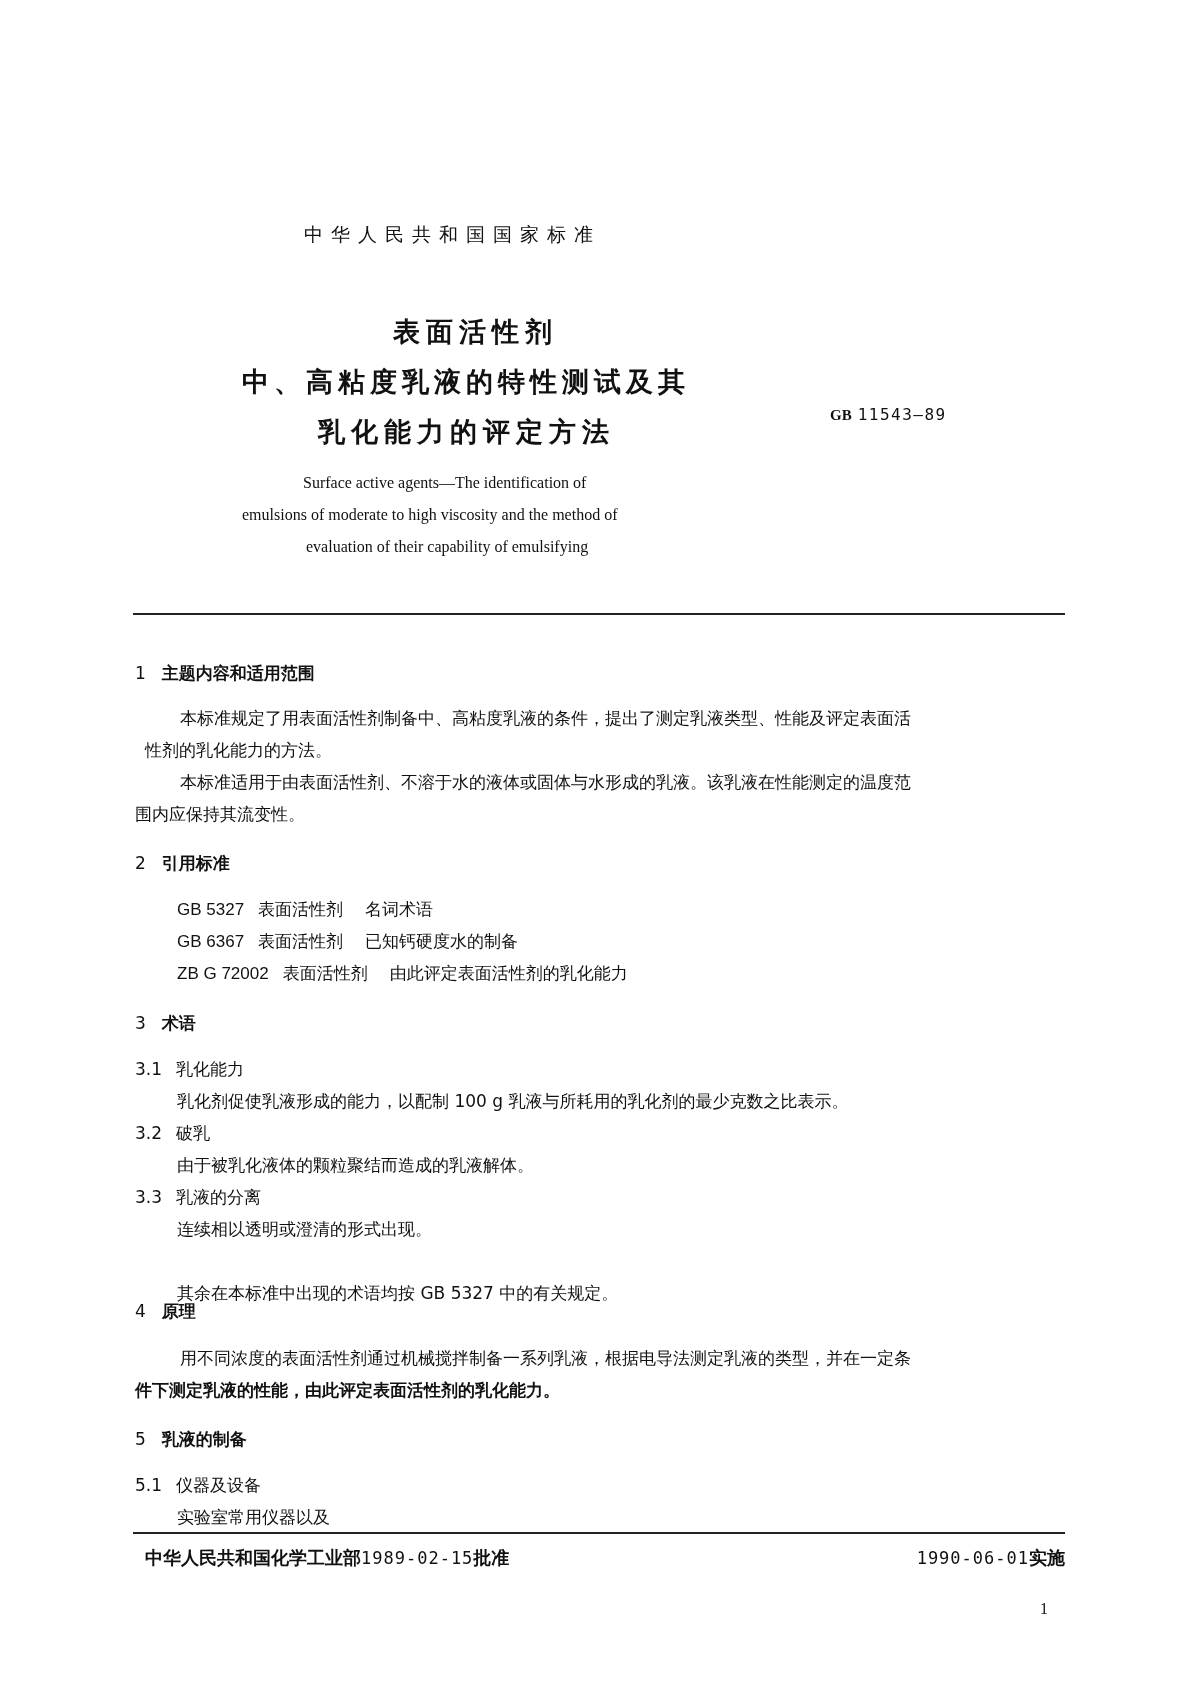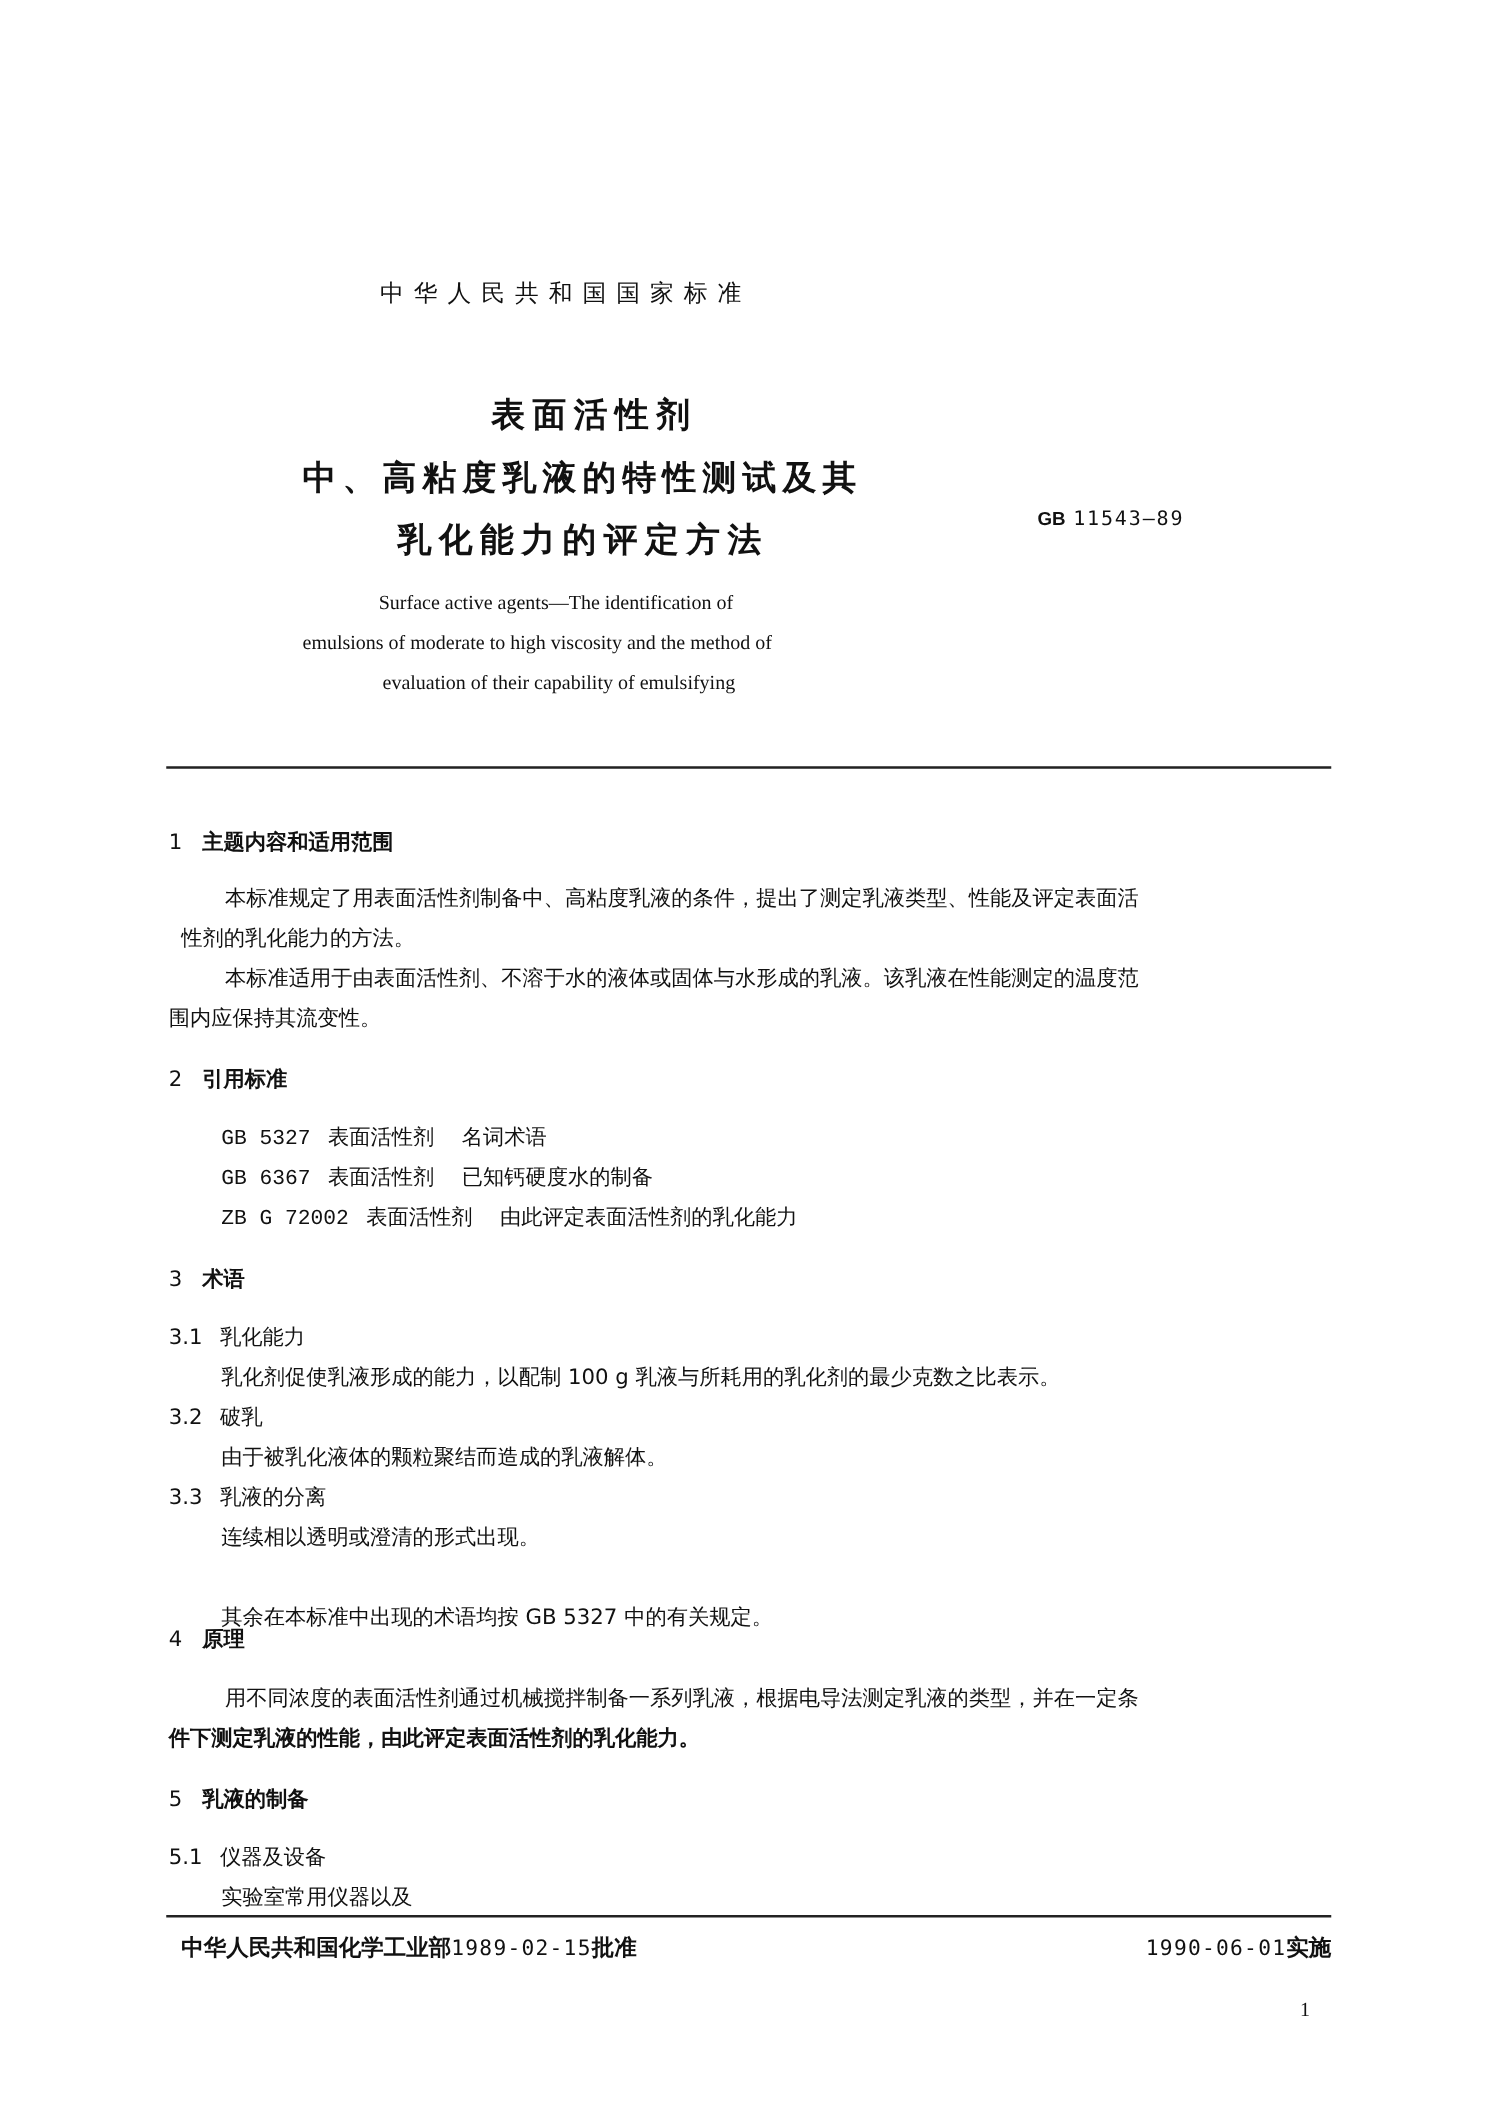--- a/index.html
+++ b/index.html
@@ -4,32 +4,32 @@
 <style>
   html, body { margin: 0; padding: 0; background: #ffffff; }
   body { width: 1191px; height: 1684px; position: relative; overflow: hidden;
          font-family: "DejaVu Sans", sans-serif; color: #111; }
   .abs { position: absolute; white-space: nowrap; }
   .national { left: 304px; top: 222px; font-size: 19px; font-weight: normal; letter-spacing: 8px; }
   .t1 { left: 393px; top: 314px; font-size: 27px; font-weight: bold; letter-spacing: 6px; }
   .t2 { left: 242px; top: 364px; font-size: 27px; font-weight: bold; letter-spacing: 5px; }
   .t3 { left: 318px; top: 414px; font-size: 27px; font-weight: bold; letter-spacing: 6px; }
   .code { left: 830px; top: 405px; font-size: 16px; font-family: "DejaVu Sans Mono", monospace; letter-spacing: 1.5px; }
-  .code .gb { font-family: Liberation Sans, sans-serif; font-weight: bold; font-size: 15px; letter-spacing: 0; margin-right: 6px; }
+  .code .gb { font-family: Liberation Serif, serif; font-weight: bold; font-size: 15px; letter-spacing: 0; margin-right: 6px; }
   .en { font-family: "Liberation Serif", serif; font-weight: normal; font-size: 16px; }
   .en1 { left: 303px; top: 474px; }
   .en2 { left: 242px; top: 506px; }
   .en3 { left: 306px; top: 538px; }
   .rule { position: absolute; left: 133px; width: 932px; height: 2px; background: #222; }
   .h { font-size: 17px; font-weight: bold; }
   .h .num { font-weight: normal; margin-right: 16px; }
   .p { font-size: 17px; }
   .sub .num { margin-right: 14px; }
   .ref span { display: inline-block; }
-  .ref .c1 { font-family: Liberation Mono, monospace; margin-right: 14px; }
+  .ref .c1 { font-family: Liberation Sans, sans-serif; margin-right: 14px; }
   .ref .c2 { margin-right: 22px; }
   .foot { font-size: 18px; font-weight: bold; }
   .foot .d { font-family: "DejaVu Sans Mono", monospace; font-weight: normal; letter-spacing: 1px; font-size: 17px; }
   .pageno { font-family: "Liberation Serif", serif; font-size: 16px; }
 </style>
 </head>
 <body>
 
 <div class="abs national">中华人民共和国国家标准</div>
 <div class="abs t1">表面活性剂</div>

